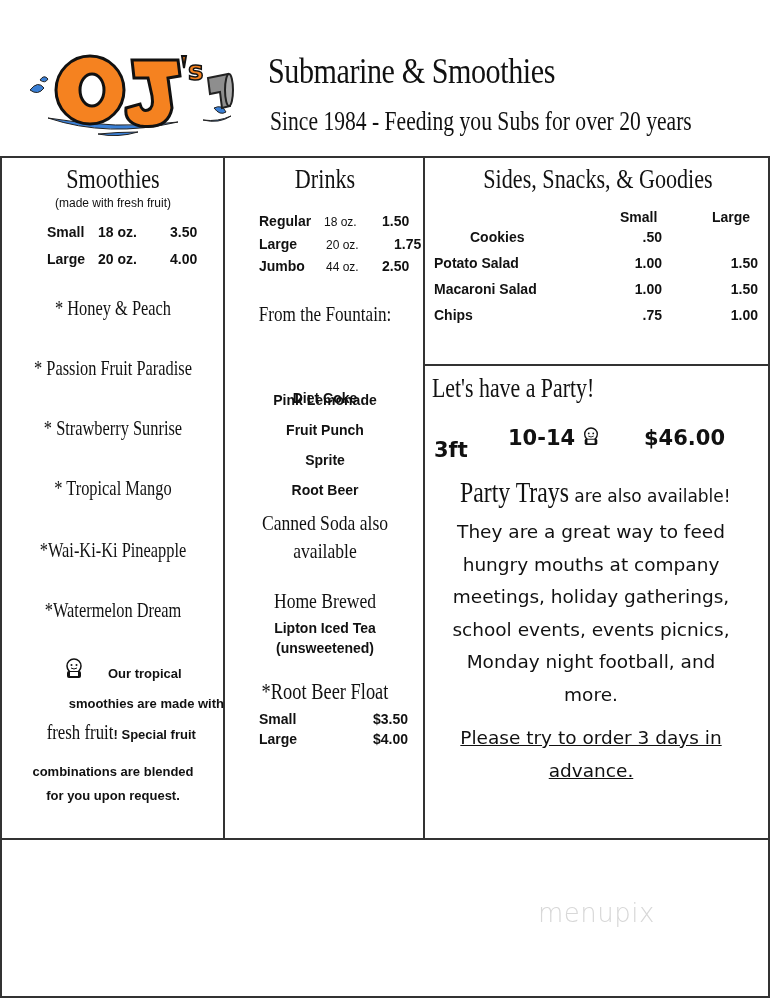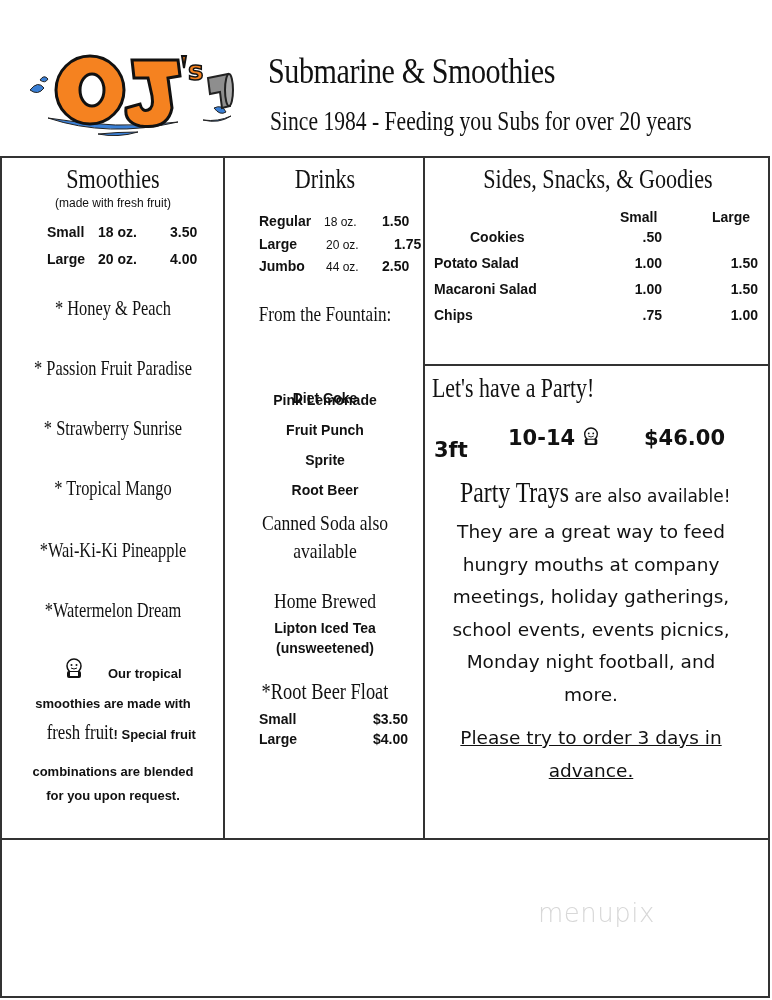--- a/index.html
+++ b/index.html
@@ -96,21 +96,21 @@
     <svg width="20" height="22" viewBox="0 0 20 22">
         <circle cx="10" cy="8" r="7" fill="#fff" stroke="#111" stroke-width="1.5"></circle>
         <circle cx="7.5" cy="7" r="1" fill="#111"></circle>
         <circle cx="12.5" cy="7" r="1" fill="#111"></circle>
         <path d="M7 10 q3 2 6 0" stroke="#111" fill="none"></path>
         <rect x="3" y="13" width="14" height="7" rx="2" fill="#111"></rect>
         <rect x="6" y="14" width="8" height="4" fill="#fff"></rect>
       </svg>
   </div>
   <div class="abs" style="left:106px; top:508px; font-size:13px; font-weight:bold; font-weight:600;">Our tropical</div>
-  <div class="abs center" style="left:0; top:538px; width:222px; font-size:13px; font-weight:600;">smoothies are made with</div>
+  <div class="abs center" style="left:0; top:538px; width:222px; font-size:13px; font-weight:600;text-align:right;">smoothies are made with</div>
   <div class="abs center" style="left:0; top:562px; width:222px;">
     <span style="font-family:'Liberation Serif', serif; font-size:21px; display:inline-block; transform:scaleX(0.8); transform-origin:right center;">fresh fruit</span><span style="font-size:13px; font-weight:600;">! Special fruit</span>
   </div>
   <div class="abs center" style="left:0; top:606px; width:222px; font-size:13px; font-weight:600;">combinations are blended</div>
   <div class="abs center" style="left:0; top:630px; width:222px; font-size:13px; font-weight:600;">for you upon request.</div>
 </div>
 
 <div class="col col2">
   <div class="head abs" style="left:0; top:6px; width:198px;">Drinks</div>
 

